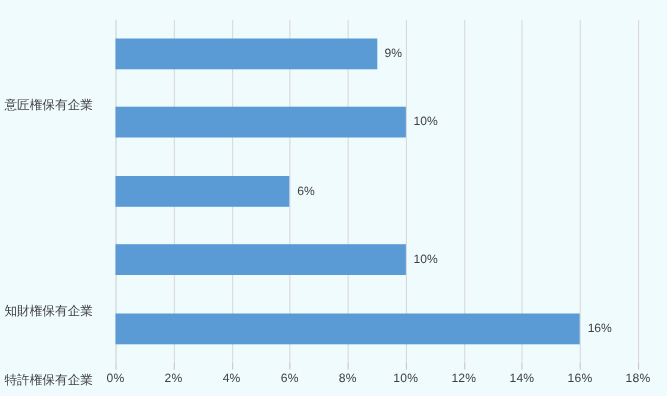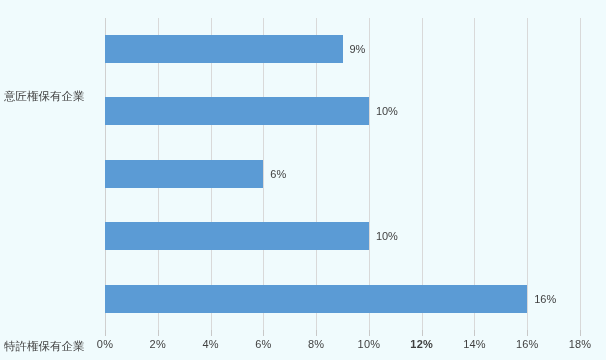--- a/index.html
+++ b/index.html
@@ -113,40 +113,41 @@
         <div class="bar" style="width: 263.889px; background: rgb(91, 155, 213);"></div>
         <div class="bar-value" style="left: 263.889px;">10%</div>
       </div>
       <div class="bar-row" style="top: 124.8px; height: 62.4px;">
         <div class="bar" style="width: 158.333px; background: rgb(91, 155, 213);"></div>
         <div class="bar-value" style="left: 158.333px;">6%</div>
       </div>
       <div class="bar-row" style="top: 187.2px; height: 62.4px;">
         <div class="bar" style="width: 263.889px; background: rgb(91, 155, 213);"></div>
         <div class="bar-value" style="left: 263.889px;">10%</div>
+        <div class="cat-label-wrap">知財権保有企業</div>
       </div>
       <div class="bar-row" style="top: 249.6px; height: 62.4px;">
         <div class="bar" style="width: 422.222px; background: rgb(91, 155, 213);"></div>
         <div class="bar-value" style="left: 422.222px;">16%</div>
         <div class="cat-label-wrap">特許権保有企業</div>
       </div>
     </div>
 <div class="tick-mark" style="left: 105px;"></div>
     <div class="tick-label" style="left: 105px;">0%</div>
     <div class="tick-mark" style="left: 157.778px;"></div>
     <div class="tick-label" style="left: 157.778px;">2%</div>
     <div class="tick-mark" style="left: 210.556px;"></div>
     <div class="tick-label" style="left: 210.556px;">4%</div>
     <div class="tick-mark" style="left: 263.333px;"></div>
     <div class="tick-label" style="left: 263.333px;">6%</div>
     <div class="tick-mark" style="left: 316.111px;"></div>
     <div class="tick-label" style="left: 316.111px;">8%</div>
     <div class="tick-mark" style="left: 368.889px;"></div>
     <div class="tick-label" style="left: 368.889px;">10%</div>
     <div class="tick-mark" style="left: 421.667px;"></div>
-    <div class="tick-label" style="left: 421.667px; font-weight: bold;">12%</div>
+    <div class="tick-label" style="left: 421.667px;">12%</div>
     <div class="tick-mark" style="left: 474.444px;"></div>
     <div class="tick-label" style="left: 474.444px;">14%</div>
     <div class="tick-mark" style="left: 527.222px;"></div>
     <div class="tick-label" style="left: 527.222px;">16%</div>
     <div class="tick-mark" style="left: 580px;"></div>
     <div class="tick-label" style="left: 580px;">18%</div>
   </div>
 
 </body></html>

